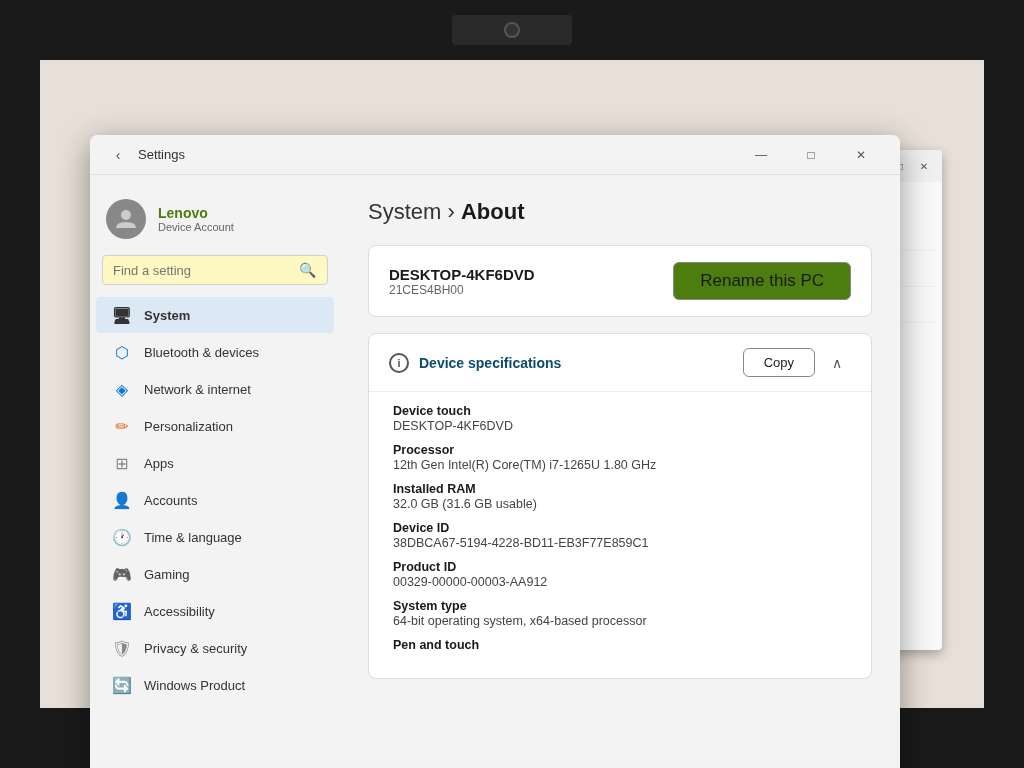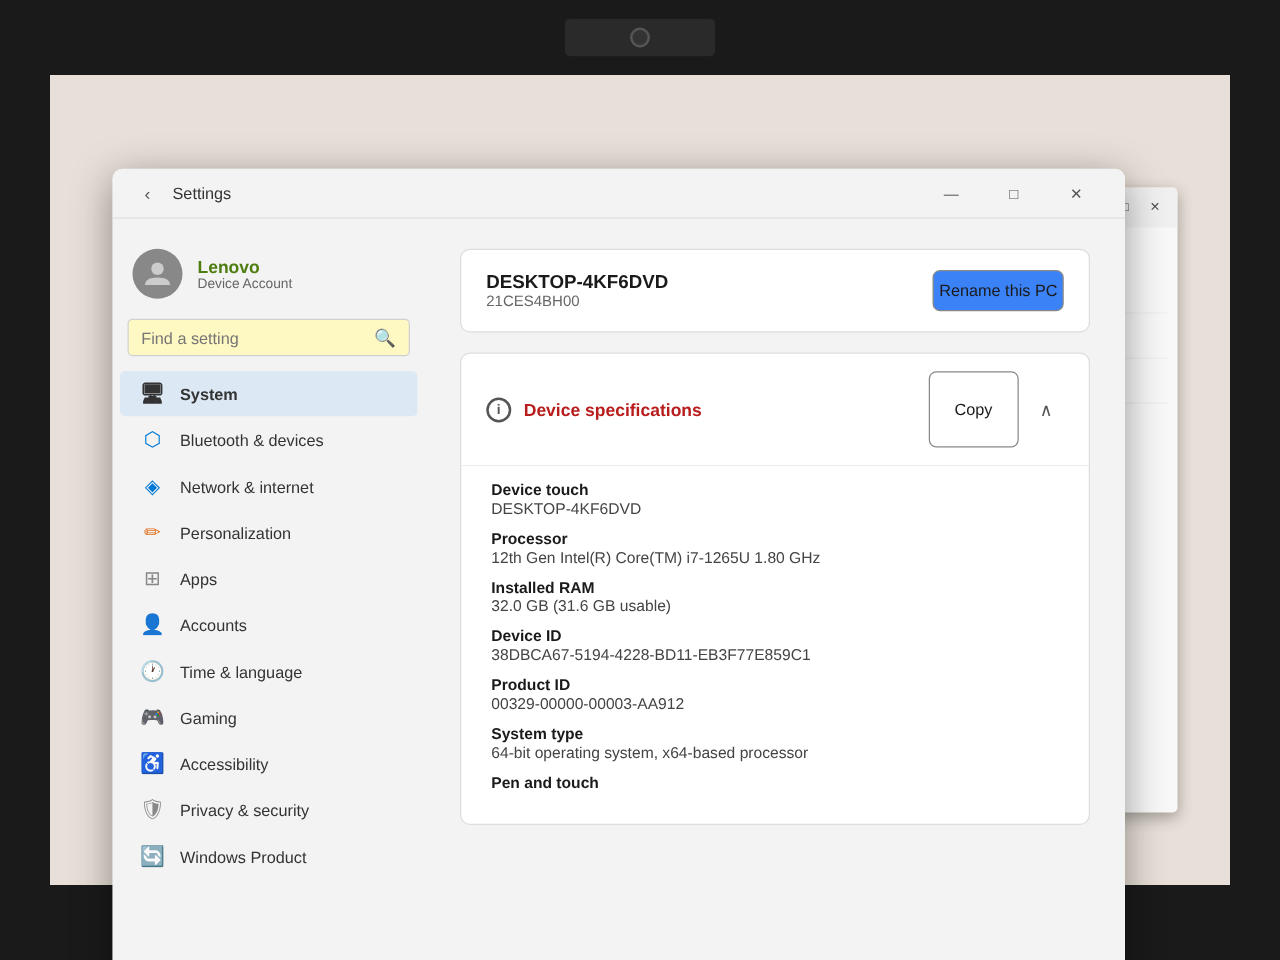--- a/index.html
+++ b/index.html
@@ -235,25 +235,25 @@
     .pc-hostname {
       font-size: 15px;
       font-weight: 600;
       color: #1a1a1a;
     }
     .pc-serial {
       font-size: 12px;
       color: #666;
     }
     .rename-btn {
-      padding: 8px 4px;
-      background: #3b82f6;
+      padding: 8px 26px;
+      background: #4d7c0f;
       border: 1px solid #888;
       border-radius: 6px;
-      font-size: 13px;
+      font-size: 17px;
       cursor: pointer;
       color: #1a1a1a;
     }
 
     
     .specs-section {
       background: white;
       border: 1px solid #ddd;
       border-radius: 8px;
       overflow: hidden;
@@ -278,29 +278,29 @@
       display: flex;
       align-items: center;
       justify-content: center;
       font-size: 11px;
       font-weight: bold;
       color: #555;
     }
     .specs-title {
       font-size: 14px;
       font-weight: 600;
-      color: #b91c1c;
+      color: #0c4a6e;
     }
     .specs-controls {
       display: flex;
       gap: 8px;
       align-items: center;
     }
     .copy-btn {
-      padding: 22px 20px;
+      padding: 6px 20px;
       background: white;
       border: 1px solid #888;
       border-radius: 6px;
       font-size: 13px;
       cursor: pointer;
       color: #1a1a1a;
       text-align: center;
     }
     .chevron-btn {
       width: 28px;
@@ -512,20 +512,27 @@
           <span>Privacy &amp; security</span>
         </div>
         <div class="nav-item">
           <span class="nav-icon" style="color:#0078d4;">🔄</span>
           <span>Windows Product</span>
         </div>
       </div>
 
       <div class="right-panel">
 
+        <div class="page-header">
+          <span class="page-breadcrumb">
+            <span>System</span>
+            <span> › </span>
+            <span class="page-title-bold">About</span>
+          </span>
+        </div>
 
         <div class="pc-name-card">
           <div class="pc-info">
             <div class="pc-hostname">DESKTOP-4KF6DVD</div>
             <div class="pc-serial">21CES4BH00</div>
           </div>
           <button class="rename-btn">Rename this PC</button>
         </div>
 
         <div class="specs-section">

